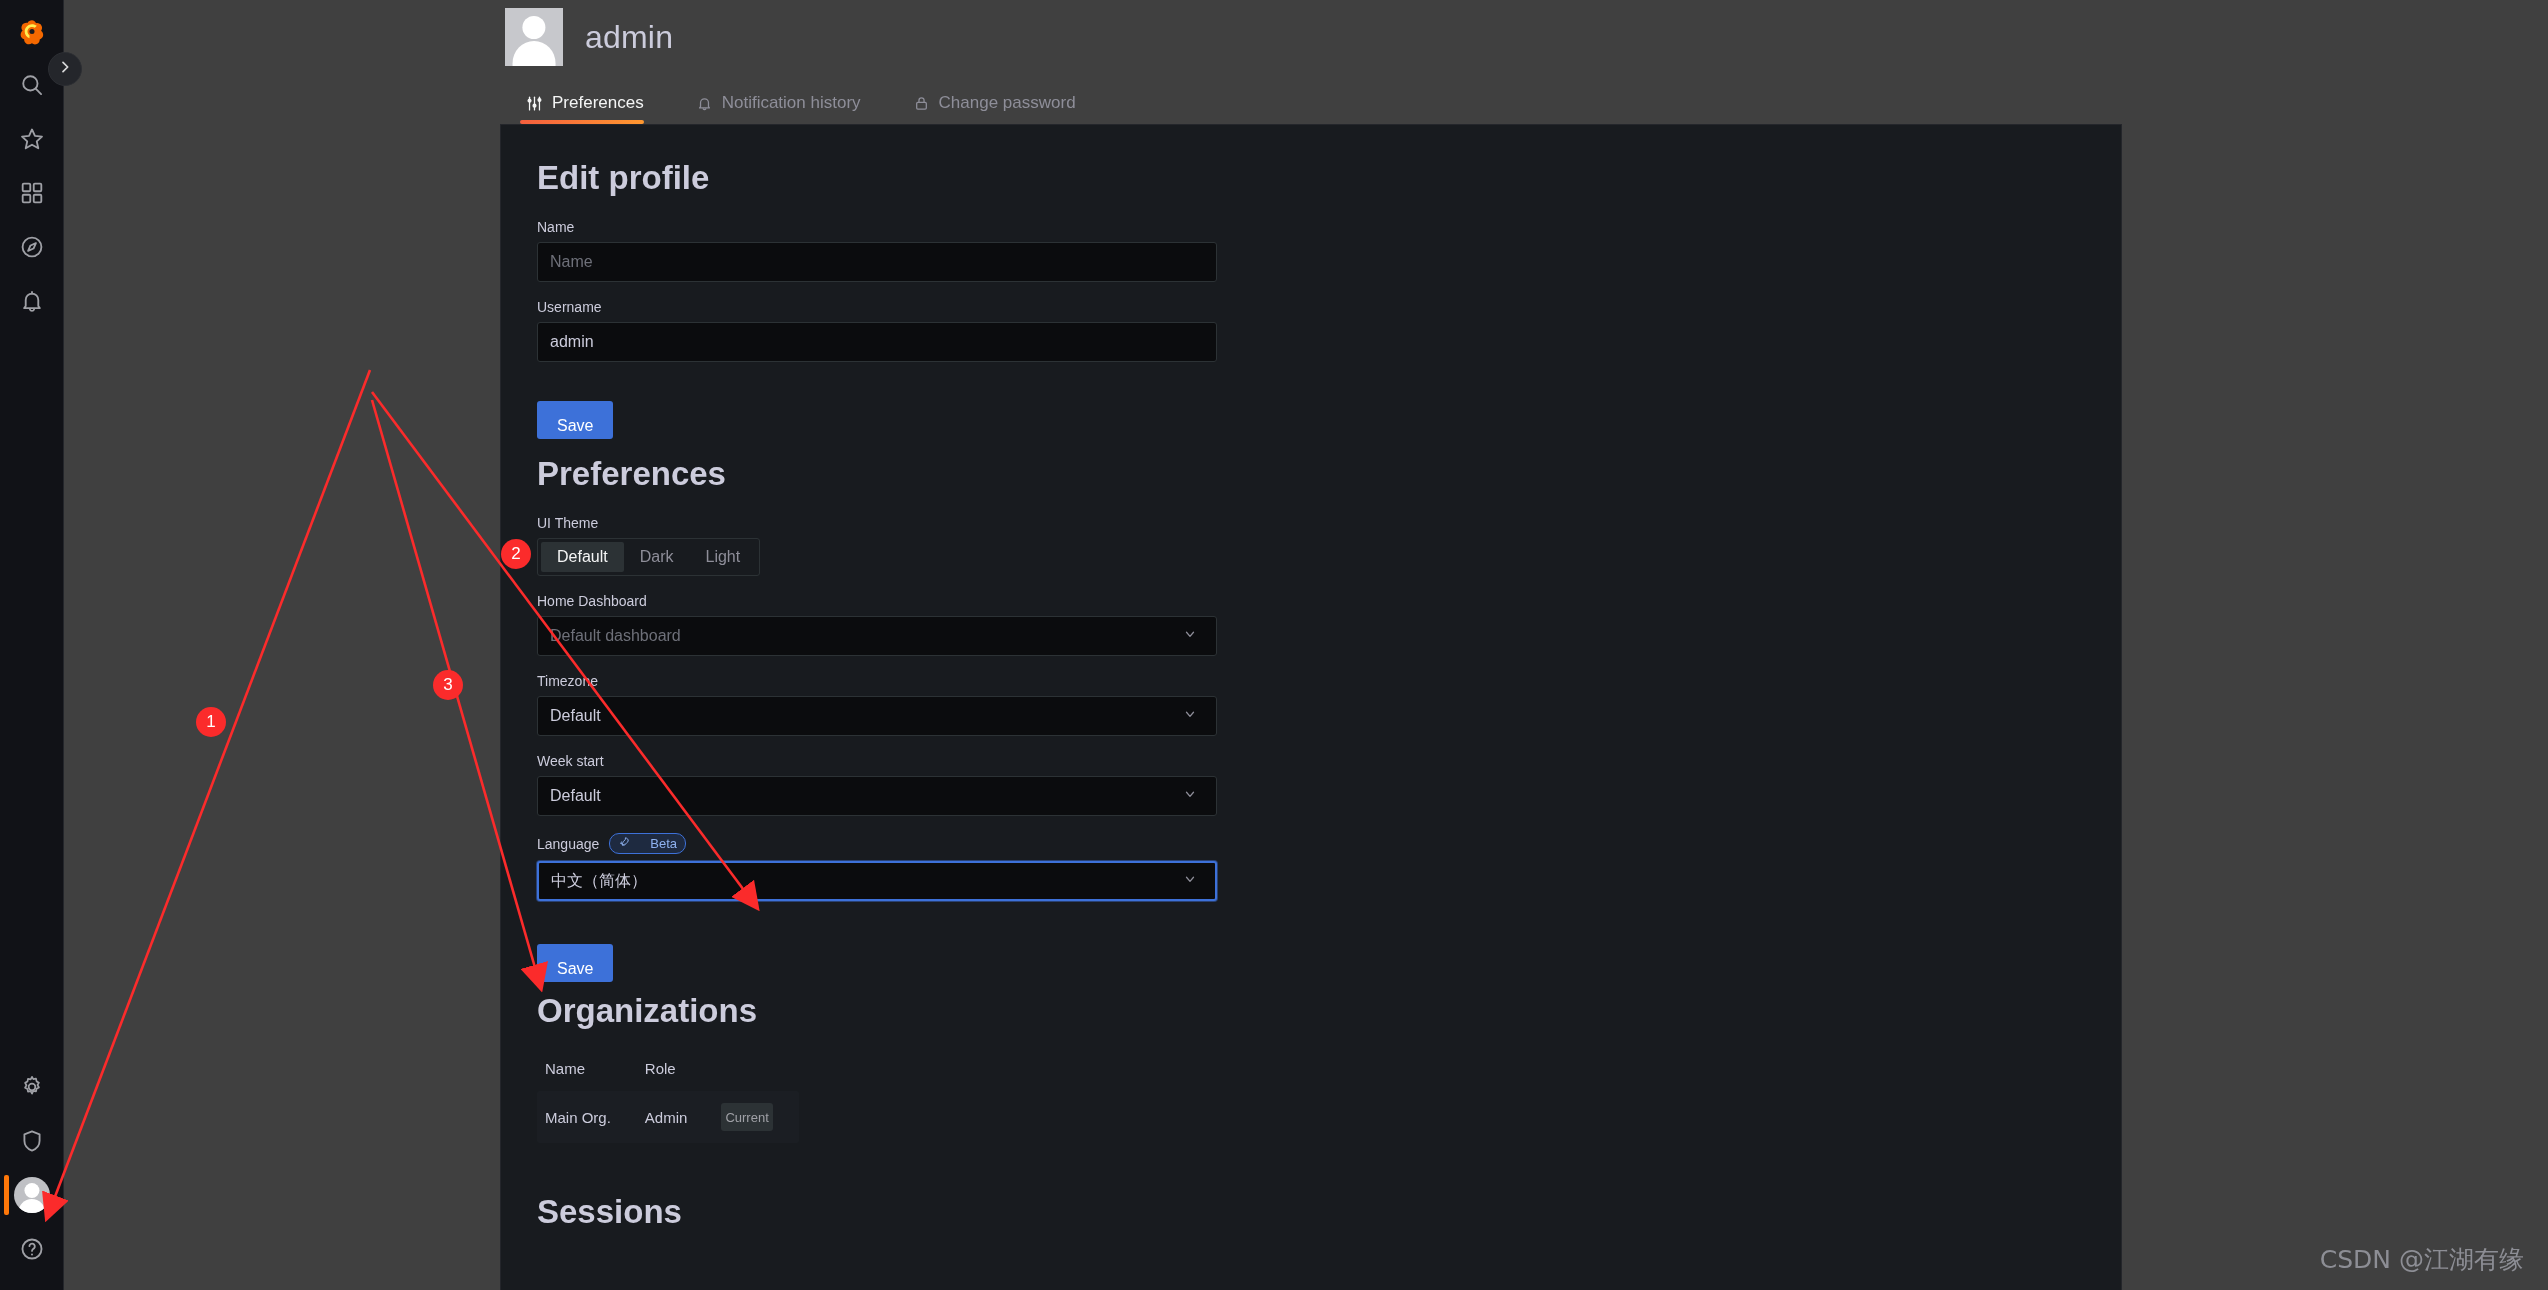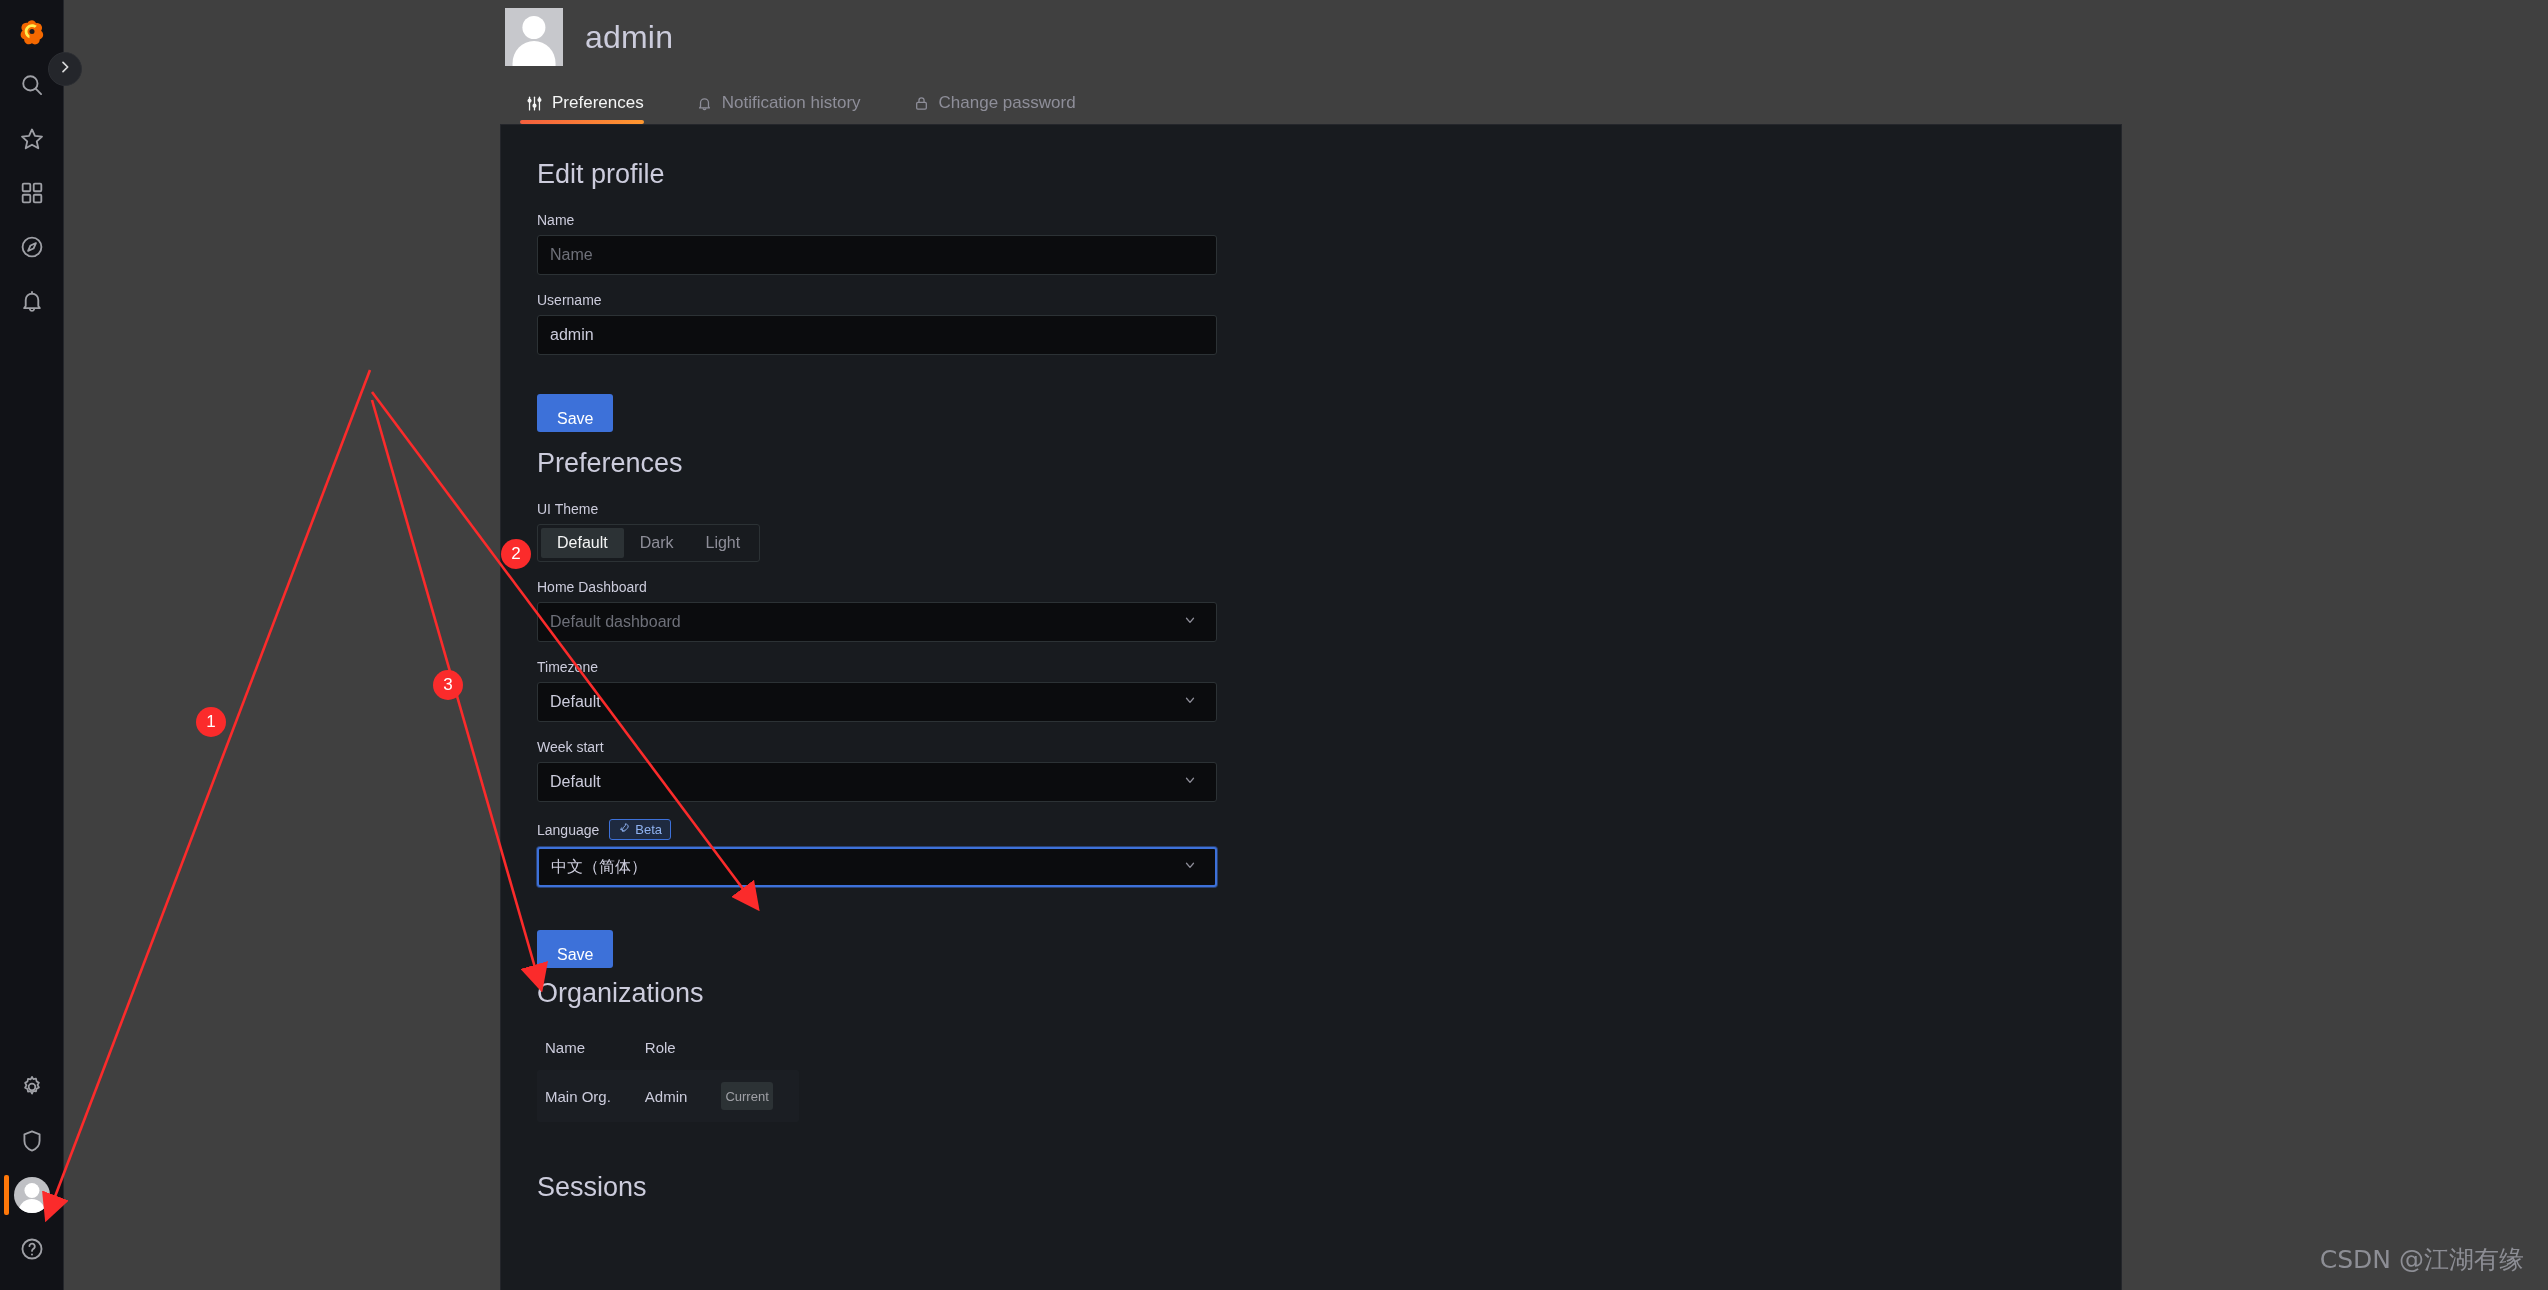--- a/index.html
+++ b/index.html
@@ -131,23 +131,23 @@
     left: 500px; top: 124px;
     width: 1622px; height: 1166px;
     background: #181b1f;
     border: 1px solid #24262b;
     border-bottom: none;
     padding: 34px 36px 0 36px;
     overflow: hidden;
   }
 
   .section-title {
-    font-size: 27px;
+    font-size: 33px;
     color: #ccccdc;
-    font-weight: 400;
+    font-weight: 700;
     margin-bottom: 22px;
   }
   .section-title.preferences { margin-top: 8px; }
 
   .field { margin-bottom: 17px; width: 680px; }
   .field-label {
     display: block;
     font-size: 14px;
     color: #ccccdc;
     font-weight: 500;
@@ -213,24 +213,24 @@
     cursor: pointer;
   }
   .radio-opt.selected {
     background: #2c3235;
     color: #f4f5f5;
     font-weight: 500;
   }
 
   
   .beta-badge {
-    display: inline-flex; align-items: center; gap: 5px;
+    display: inline-flex; align-items: center; gap: 20px;
     background: rgba(61,113,217,.18);
     border: 1px solid #3d71d9;
-    border-radius: 3px;
+    border-radius: 10px;
     padding: 2px 8px;
     font-size: 13px;
     color: #8fb2f0;
   }
 
   
   .btn-primary {
     background: #3d71d9;
     color: #fff;
     border: none;

